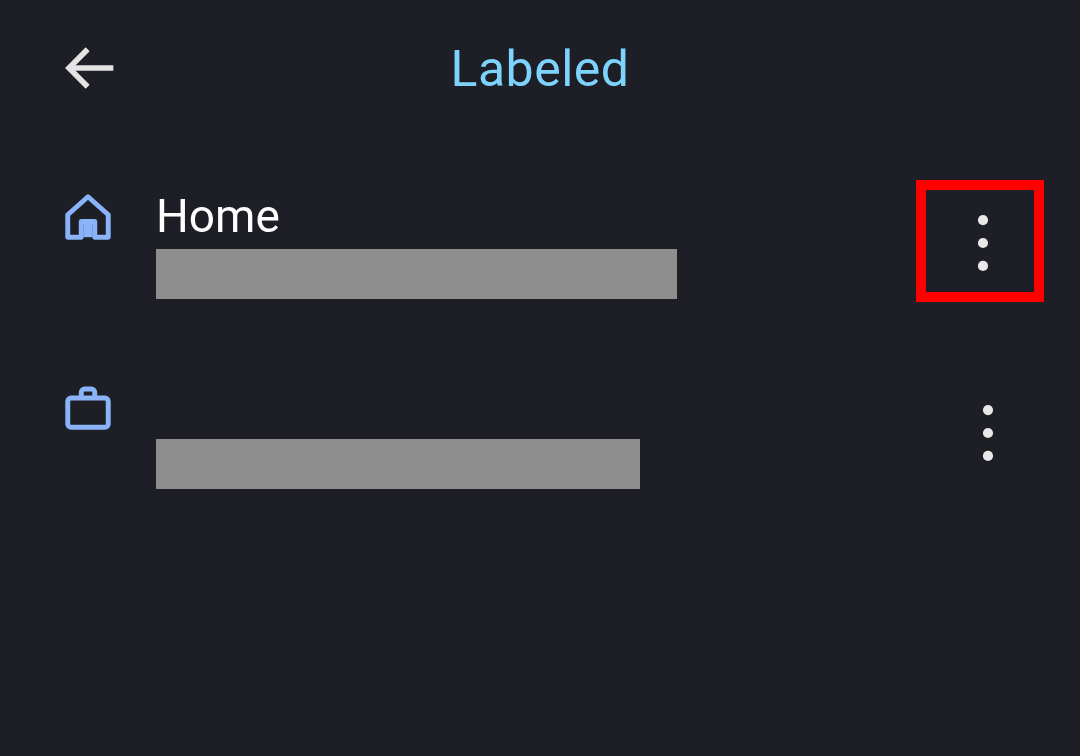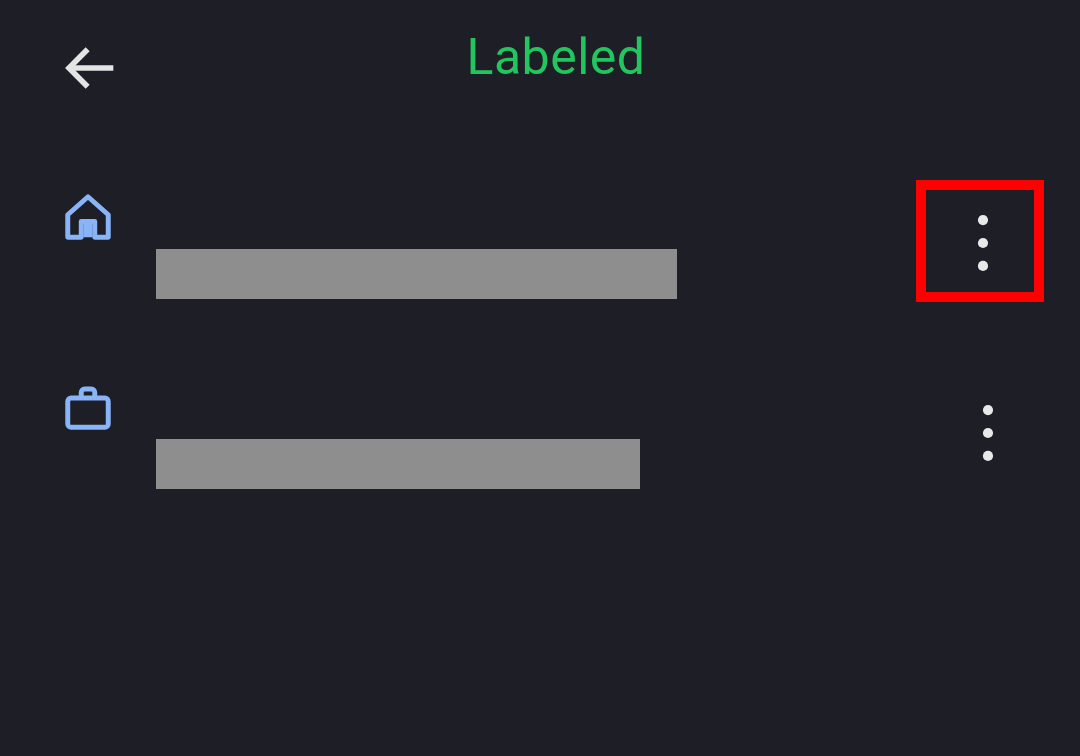--- a/index.html
+++ b/index.html
@@ -25,27 +25,26 @@
     height: 64px;
     display: flex;
     align-items: center;
     justify-content: center;
     cursor: pointer;
   }
   .back-btn svg { width: 56px; height: 56px; }
   .title {
     position: absolute;
     left: 50%;
-    top: 28px;
+    top: 40px;
     transform: translateX(-50%);
     font-size: 50px;
     font-weight: 400;
-    color: #22c55e;
+    color: #7dd3fc;
     letter-spacing: 0.5px;
-    margin-left: 16px;
   }
 
   .list {
     position: absolute;
     left: 0;
     top: 175px;
     width: 100%;
   }
 
   .row {
@@ -118,20 +117,21 @@
 
 <div class="list">
 
   <div class="row">
     <div class="icon-slot">
       <svg viewBox="0 0 24 24">
         <path d="M12 3 L3 11 L3 21 L9 21 L9 14 L15 14 L15 21 L21 21 L21 11 Z" fill="none" stroke="#8ab4f8" stroke-width="2.2" stroke-linejoin="round"></path>
         <rect x="10" y="15" width="4" height="6" fill="#8ab4f8"></rect>
       </svg>
     </div>
+    <div class="label">Home</div>
     <div class="redacted" style="width: 521px;"></div>
     <div class="more-btn" style="left: 953px;">
       <span>
         <svg viewBox="0 0 10 44">
           <circle cx="5" cy="4" r="4" fill="#e8e8e8"></circle>
           <circle cx="5" cy="22" r="4" fill="#e8e8e8"></circle>
           <circle cx="5" cy="40" r="4" fill="#e8e8e8"></circle>
         </svg>
       </span>
     </div>

